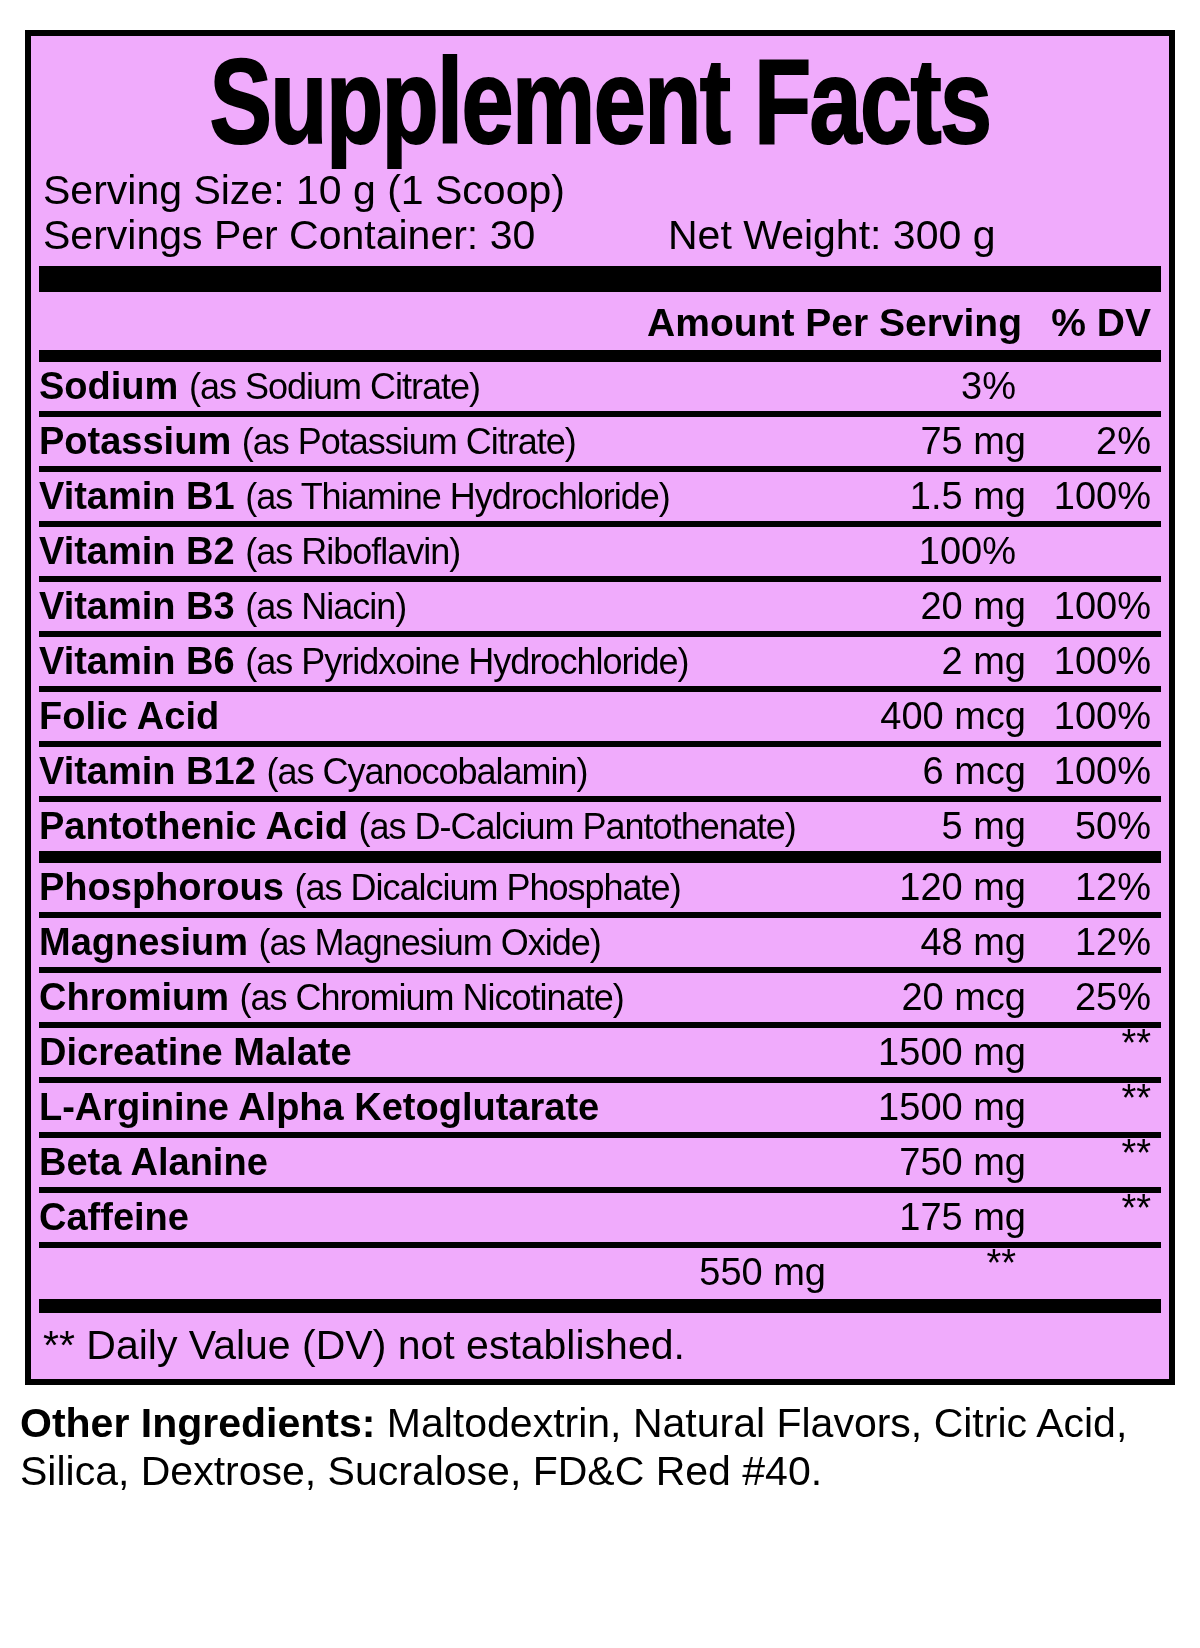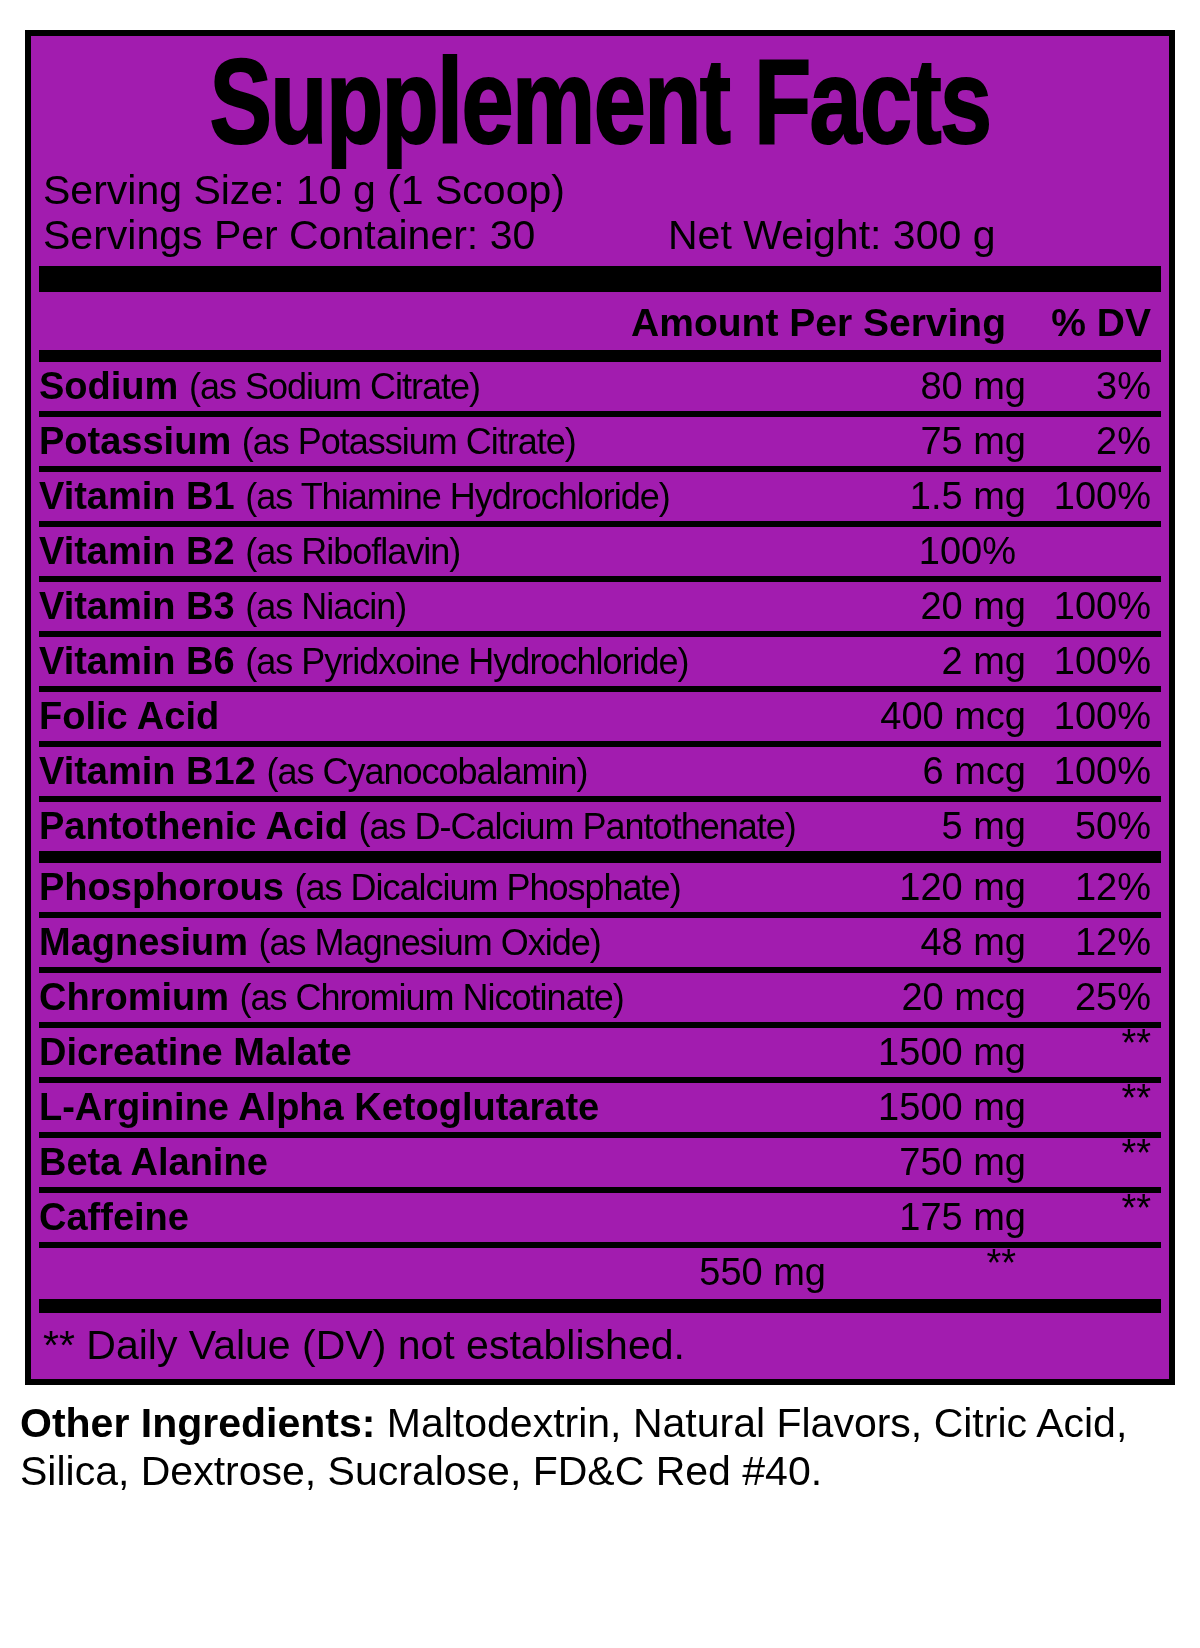--- a/index.html
+++ b/index.html
@@ -7,21 +7,21 @@
     margin: 0; padding: 0;
     width: 1200px; height: 1648px;
     background: #ffffff;
     color: #000000;
     font-family: "Liberation Sans", sans-serif;
   }
   .label-box {
     margin: 30px 25px 0 25px;
     width: 1150px;
     border: 6px solid #000;
-    background: #a21caf;
+    background: #f0abfc;
     padding: 4px 8px 6px 8px;
   }
   .title {
     font-size: 120px;
     font-weight: bold;
     letter-spacing: -2px;
     line-height: 0.95;
     text-align: center;
     margin: 4px 0 10px 0;
     transform: scaleX(0.78);
@@ -35,21 +35,20 @@
   .bar-thick { height: 26px; background: #000; margin-top: 8px; }
   .bar-med   { height: 12px; background: #000; }
   .bar-semi  { height: 14px; background: #000; margin-top: 2px; }
   .divider   { height: 6px; background: #000; }
   .header-row {
     display: flex;
     align-items: flex-end;
     font-weight: bold;
     font-size: 39px;
     padding: 9px 0 5px 0;
-    gap: 16px;
   }
   .h-amt { flex: 1; text-align: right; margin-right: 4px; white-space: nowrap; }
   .h-dv  { width: 135px; text-align: right; padding-right: 10px; white-space: nowrap; }
   .row {
     display: grid;
     grid-template-columns: 1fr 200px 135px;
     align-items: center;
     min-height: 49px;
     font-size: 38px;
   }
@@ -95,21 +94,20 @@
   <div class="header-row">
     <span class="h-amt">Amount Per Serving</span>
     <span class="h-dv">% DV</span>
   </div>
 
   <div class="bar-med"></div>
 
   <div id="rows-host">
       <div class="row">
     <span class="nm"><b>Sodium</b> <span class="as">(as Sodium Citrate)</span></span>
-    <span class="amt">80 mg</span>
     <span class="dv"><span>3%</span></span>
   </div>
       <div class="divider"></div>
       <div class="row">
     <span class="nm"><b>Potassium</b> <span class="as">(as Potassium Citrate)</span></span>
     <span class="amt">75 mg</span>
     <span class="dv"><span>2%</span></span>
   </div>
       <div class="divider"></div>
       <div class="row">

